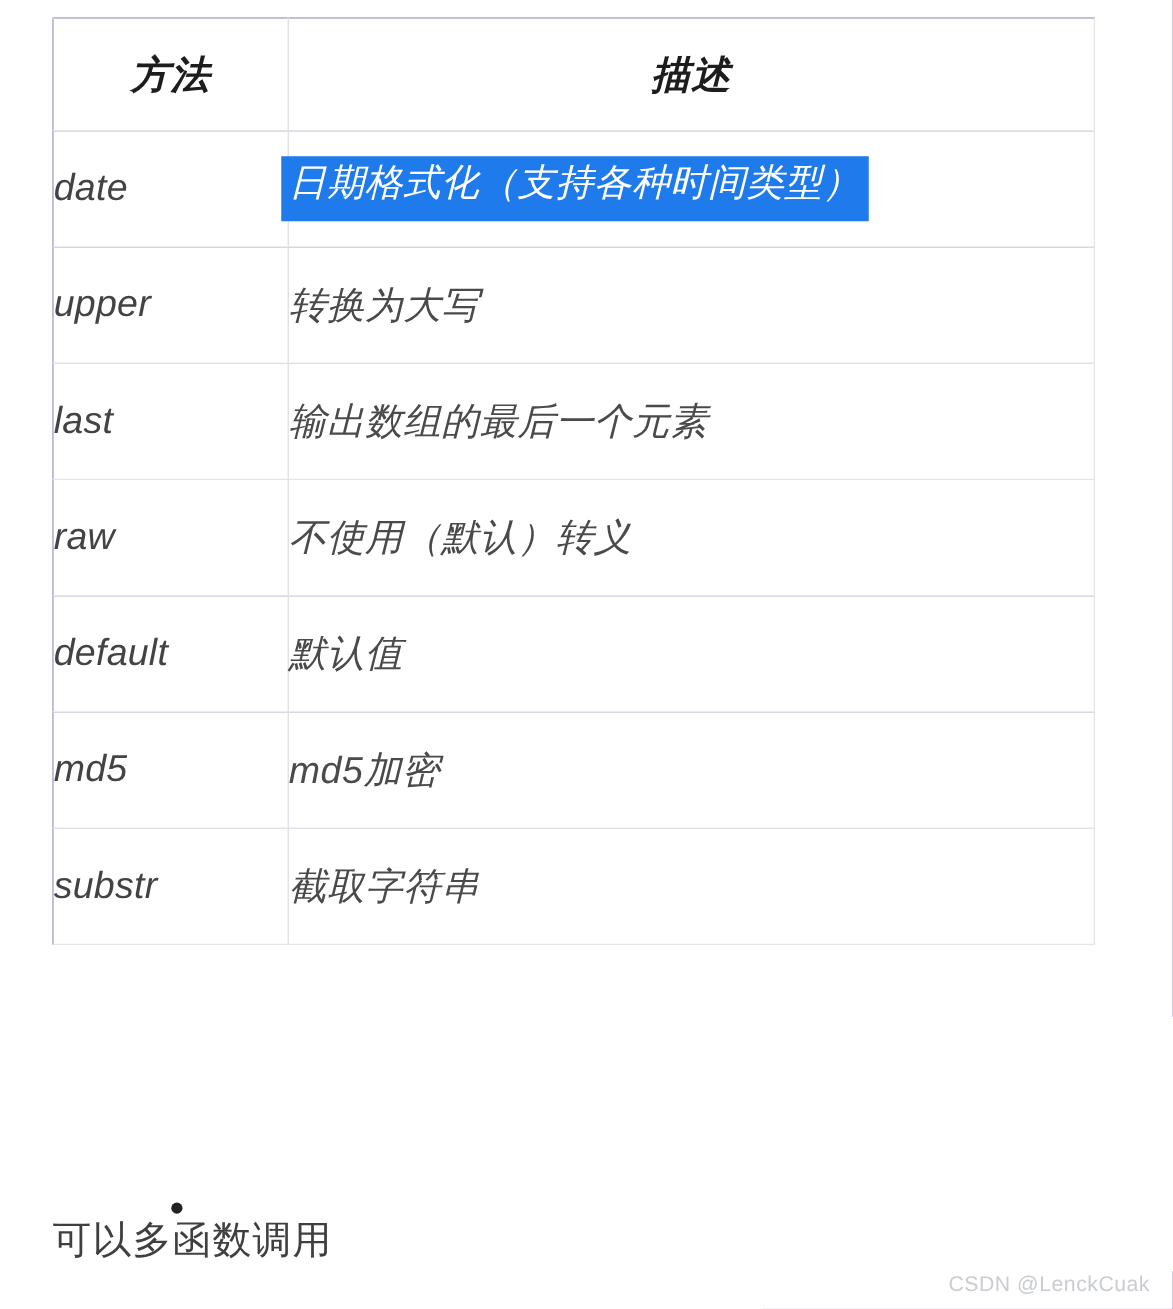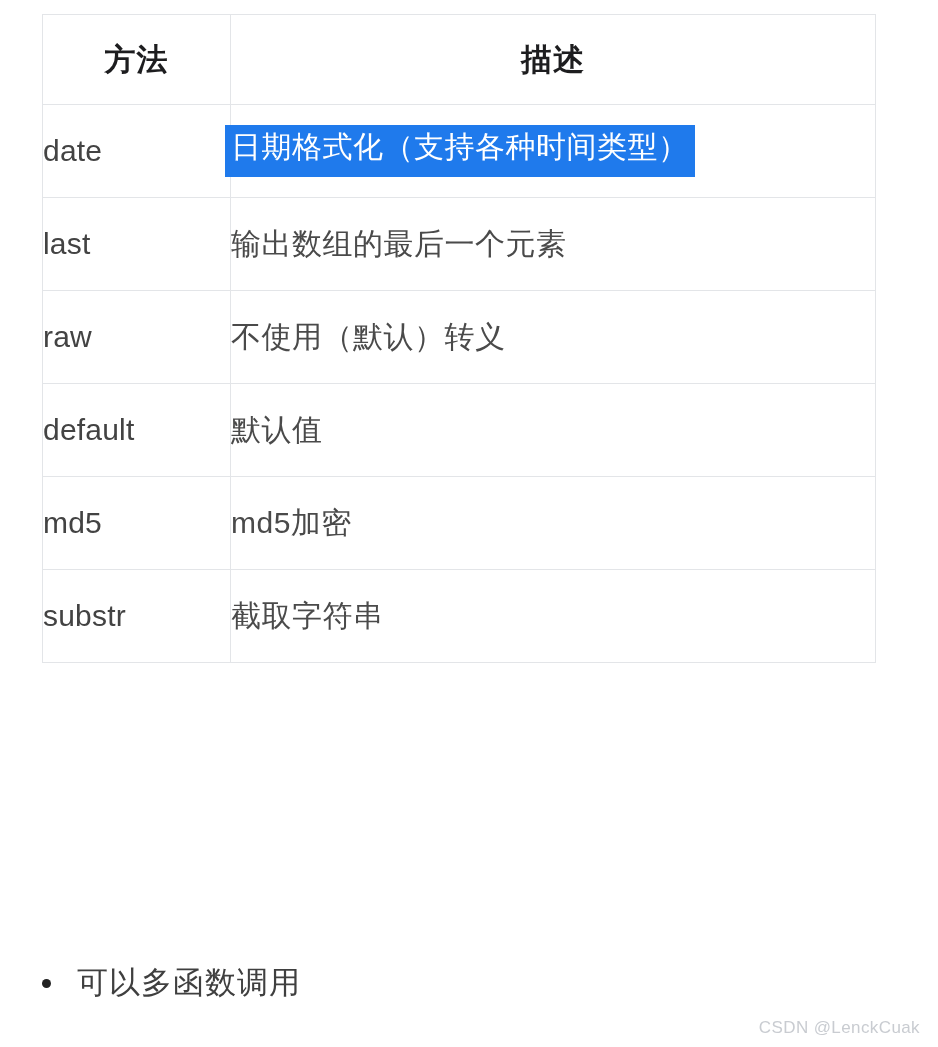--- a/index.html
+++ b/index.html
@@ -26,20 +26,21 @@
 
   
   .method-table {
     position: absolute;
     left: 42px;
     top: 14px;
     width: 833px;
     border-collapse: collapse;
     table-layout: fixed;
     background: #4c1d95;
+    font-style: italic;
   }
   .method-table col.col-method { width: 188px; }
   .method-table col.col-desc   { width: 645px; }
 
   .method-table th,
   .method-table td {
     border: 1px solid #e3e5e8;
     padding: 0;
     vertical-align: middle;
     background: #ffffff;
@@ -96,20 +97,21 @@
     margin: 0;
     padding: 0;
     list-style: none;
   }
   .note-item {
     display: flex;
     align-items: center;
     font-size: 31px;
     color: #3f3f3f;
     letter-spacing: 1px;
+    flex-direction: column;
   }
   .note-bullet {
     display: inline-block;
     width: 9px;
     height: 9px;
     border-radius: 50%;
     background: #222222;
     margin-right: 26px;
     flex: 0 0 auto;
   }
@@ -140,20 +142,24 @@
         <th>方法</th>
         <th>描述</th>
       </tr>
     </thead>
     <tbody>
       <tr>
         <td class="cell-method">date</td>
         <td class="cell-desc"><span class="sel">日期格式化（支持各种时间类型）</span></td>
       </tr>
       <tr>
+        <td class="cell-method">upper</td>
+        <td class="cell-desc">转换为大写</td>
+      </tr>
+      <tr>
         <td class="cell-method">last</td>
         <td class="cell-desc">输出数组的最后一个元素</td>
       </tr>
       <tr>
         <td class="cell-method">raw</td>
         <td class="cell-desc">不使用（默认）转义</td>
       </tr>
       <tr>
         <td class="cell-method">default</td>
         <td class="cell-desc">默认值</td>

